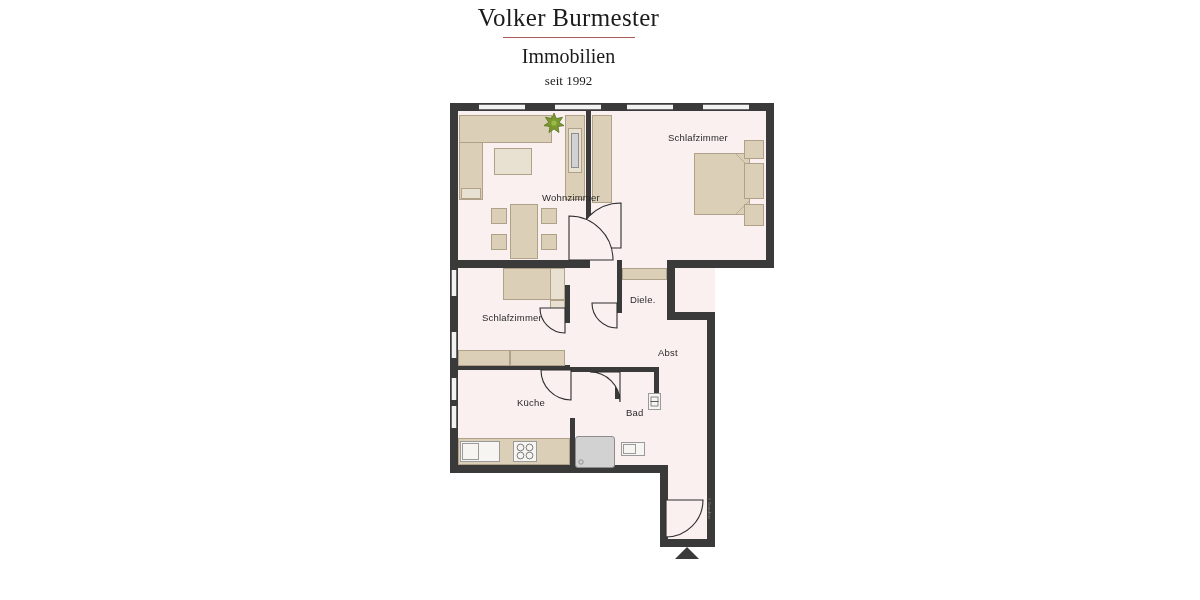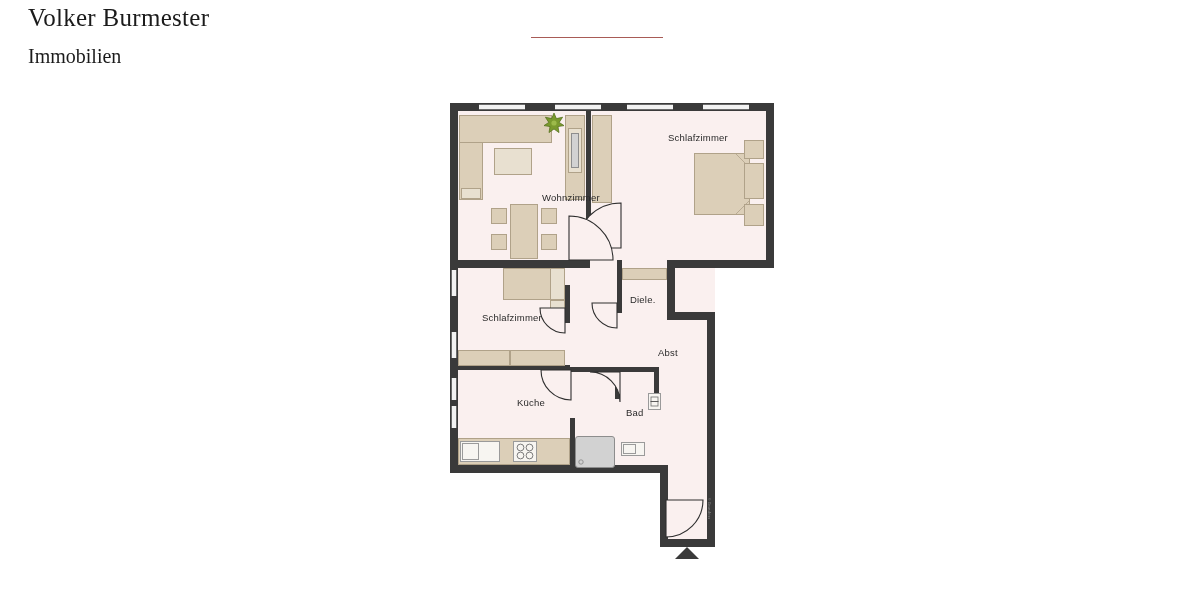--- a/index.html
+++ b/index.html
@@ -9,21 +9,21 @@
     font-family: "Liberation Sans", sans-serif;
     overflow: hidden;
   }
   #page {
     position: relative;
     width: 1200px; height: 600px;
     background: #ffffff;
   }
 
   
-  .header { position: absolute; left: 0; top: 0; width: 1137px; text-align: left; margin-left: 28px; }
+  .header { position: absolute; left: 0; top: 0; width: 1137px; text-align: center; }
   .brand-name {
     font-family: "Liberation Serif", serif;
     font-size: 25px;
     color: #1b1b1b;
     letter-spacing: 0.3px;
     line-height: 1;
     padding-top: 5px;
   }
   .brand-rule {
     width: 132px; height: 1px;
@@ -115,20 +115,21 @@
 </style>
 </head>
 <body>
 
 <div id="page">
 
   <div class="header">
     <div class="brand-name">Volker Burmester</div>
     <div class="brand-rule"></div>
     <div class="brand-sub">Immobilien</div>
+    <div class="brand-since">seit 1992</div>
   </div>
 
   <div id="plan">
 
     <div class="floor" style="left:8px;top:8px;width:313px;height:160px;"></div>
 
     <div class="floor" style="left:8px;top:168px;width:172px;height:200px;"></div>
 
     <div class="floor" style="left:180px;top:168px;width:90px;height:200px;"></div>
 

